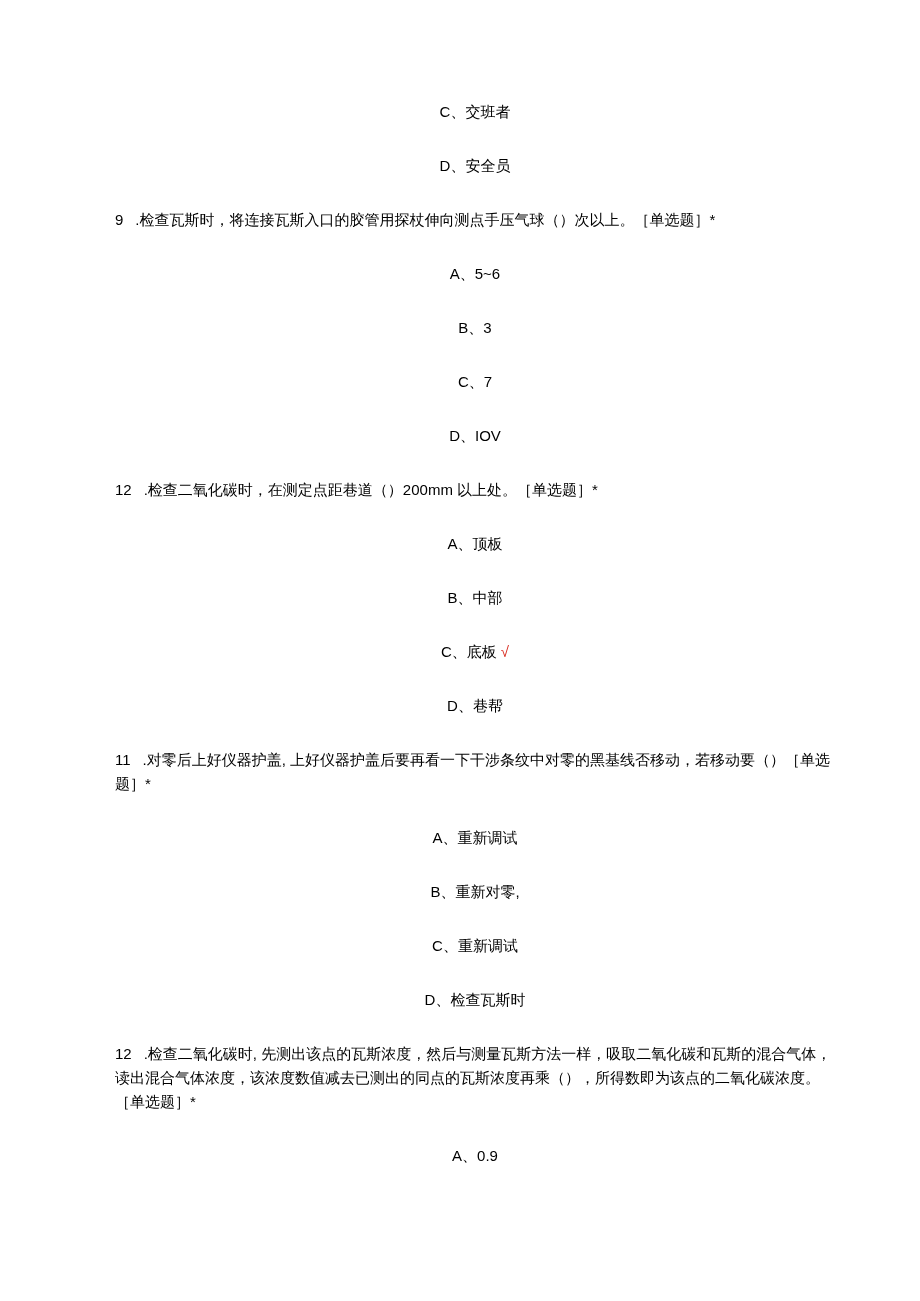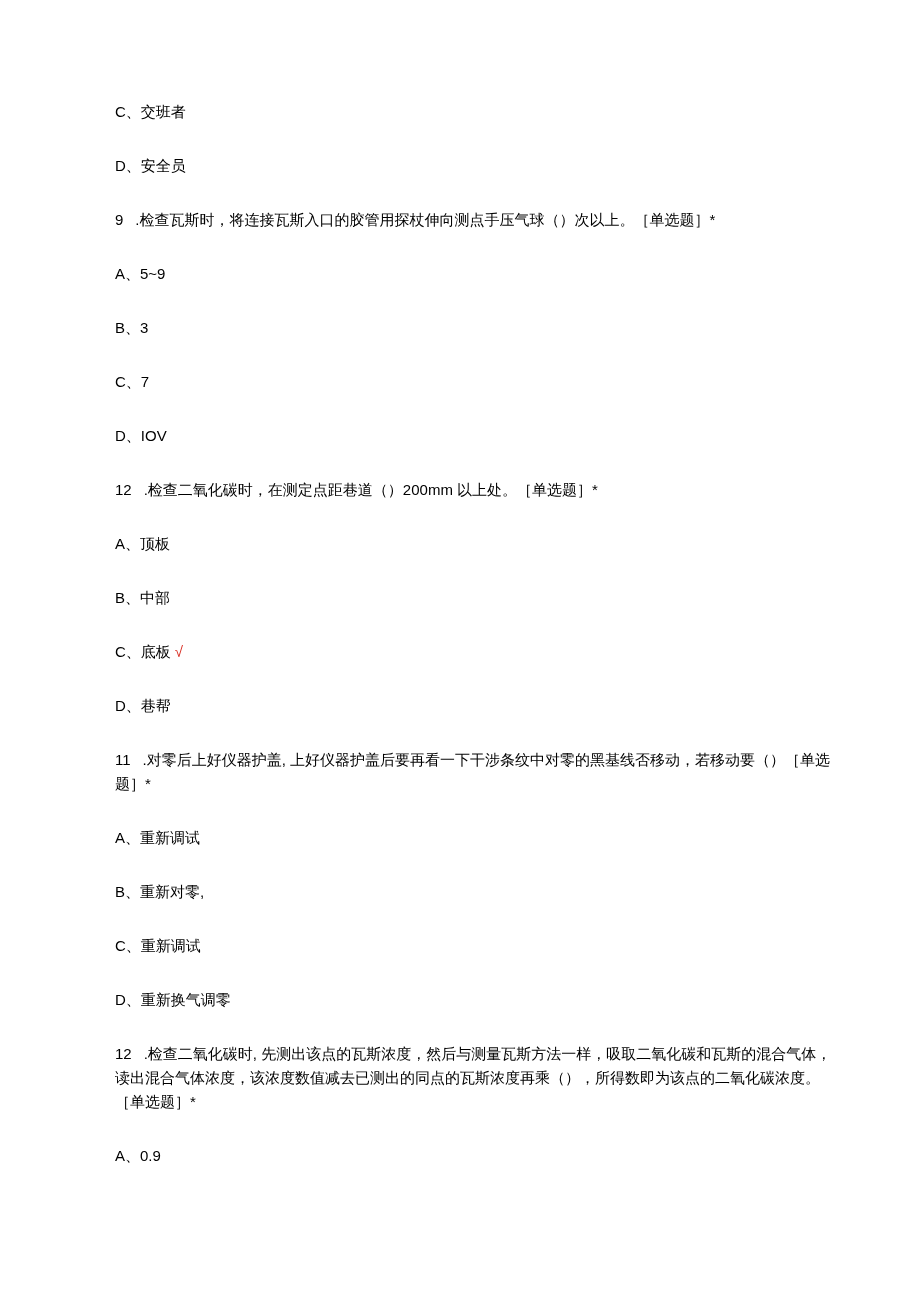--- a/index.html
+++ b/index.html
@@ -14,39 +14,40 @@
       color: #000000;
       width: 920px;
       padding: 100px 85px 60px 115px;
       line-height: 1.6;
     }
     .question {
       margin-bottom: 30px;
     }
     .option {
       margin-bottom: 30px;
+      text-align: center;
     }
     .correct {
       color: #d93025;
       margin-left: 4px;
     }
     .question-num {
       margin-right: 12px;
     }
   </style>
 </head>
 <body>
 
 <div class="option"><span>C、交班者</span></div>
 
 <div class="option"><span>D、安全员</span></div>
 
 <div class="question"><span class="question-num">9</span><span>.检查瓦斯时，将连接瓦斯入口的胶管用探杖伸向测点手压气球（）次以上。［单选题］*</span></div>
 
-<div class="option"><span>A、5~9</span></div>
+<div class="option"><span>A、5~6</span></div>
 
 <div class="option"><span>B、3</span></div>
 
 <div class="option"><span>C、7</span></div>
 
 <div class="option"><span>D、IOV</span></div>
 
 <div class="question"><span class="question-num">12</span><span>.检查二氧化碳时，在测定点距巷道（）200mm 以上处。［单选题］*</span></div>
 
 <div class="option"><span>A、顶板</span></div>
@@ -58,17 +59,17 @@
 <div class="option"><span>D、巷帮</span></div>
 
 <div class="question"><span class="question-num">11</span><span>.对零后上好仪器护盖, 上好仪器护盖后要再看一下干涉条纹中对零的黑基线否移动，若移动要（）［单选题］*</span></div>
 
 <div class="option"><span>A、重新调试</span></div>
 
 <div class="option"><span>B、重新对零,</span></div>
 
 <div class="option"><span>C、重新调试</span></div>
 
-<div class="option"><span>D、重新换气调零</span></div>
+<div class="option"><span>D、检查瓦斯时</span></div>
 
 <div class="question"><span class="question-num">12</span><span>.检查二氧化碳时, 先测出该点的瓦斯浓度，然后与测量瓦斯方法一样，吸取二氧化碳和瓦斯的混合气体，读出混合气体浓度，该浓度数值减去已测出的同点的瓦斯浓度再乘（），所得数即为该点的二氧化碳浓度。［单选题］*</span></div>
 
 <div class="option"><span>A、0.9</span></div>
 
 </body></html>

